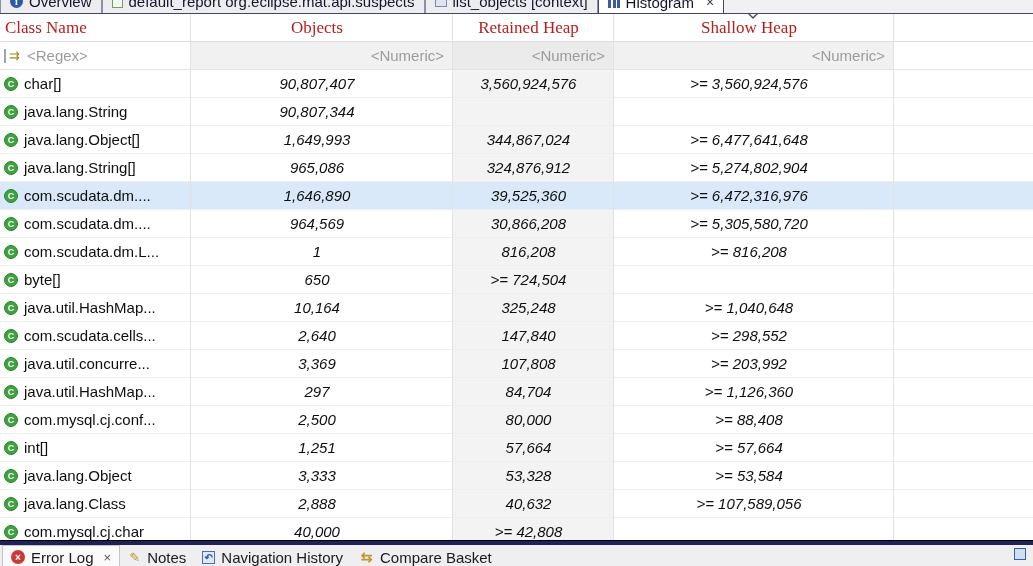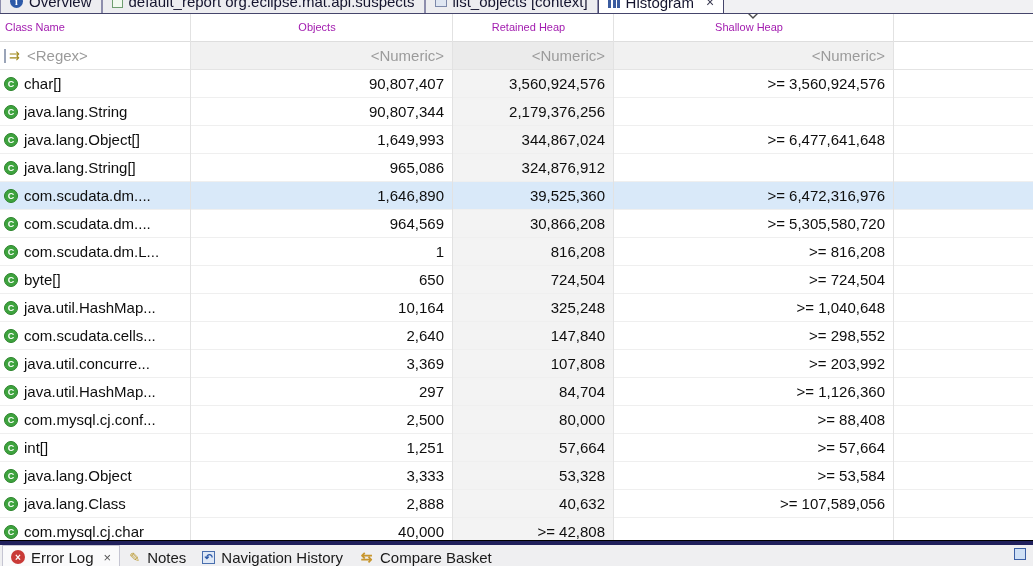--- a/index.html
+++ b/index.html
@@ -32,41 +32,41 @@
   [data-name="class-icon"]{width:14px;height:14px;border-radius:50%;background:#3ea33e;border:1px solid #2b832b;
         box-sizing:border-box;color:#fff;font-size:9px;font-weight:bold;}
   [data-name="minimized-views-icon"]{position:absolute;right:7px;top:3px;width:12px;height:12px;
         background:#cfe0f5;border:1px solid #3b5fa5;box-sizing:border-box;}
 
   
   .table-area{position:absolute;top:14px;left:0;width:100%;height:526px;background:#fff;overflow:hidden;}
   .grid{display:grid;grid-template-columns:190px 262px 161px 280px 1fr;}
   .header-row{position:absolute;top:0;left:0;right:0;height:28px;box-sizing:border-box;
               border-bottom:1px solid #dedede;z-index:1;}
-  .hc{font-size:11px;color:#a21caf;line-height:27px;white-space:nowrap;}
+  .hc{font-size:17px;color:#b91c1c;line-height:27px;white-space:nowrap;font-family:Liberation Serif, serif;}
   .hc.left{padding-left:5px;text-align:left;}
   .hc.right{padding-right:8px;text-align:center;}
   .hc.sorted{position:relative;}
   .sort-chevron{position:absolute;top:-2px;left:50%;margin-left:-6px;width:12px;height:7px;}
 
   .filter-row{position:absolute;top:28px;left:0;right:0;height:28px;box-sizing:border-box;
               border-bottom:1px solid #e4e4e4;z-index:1;color:#9b9b9b;font-size:15px;}
   .fc{line-height:27px;white-space:nowrap;padding-left:18px;}
   .fc.left{padding-left:4px;display:flex;align-items:center;gap:5px;}
   .fc.right{text-align:right;padding-right:8px;background:#f1f1f1;}
   .fc.right.shallow{background:#ebebeb;}
 
   .col-shade{position:absolute;left:452px;width:161px;top:56px;bottom:0;background:#f3f3f3;z-index:0;}
   .vline{position:absolute;top:0;bottom:0;width:1px;background:#e2e2e2;z-index:2;}
 
   .rows{position:absolute;top:56px;left:0;right:0;bottom:0;z-index:1;}
   .row{height:28px;box-sizing:border-box;border-bottom:1px solid #efefef;font-size:15px;color:#0e0e0e;}
   .row.selected{background:#d9e9f9;}
   .c-name{display:flex;align-items:center;gap:6px;padding-left:4px;white-space:nowrap;overflow:hidden;}
-  .c-num{text-align:right;padding-right:8px;line-height:27px;white-space:nowrap;overflow:hidden;}
+  .c-num{text-align:center;padding-right:8px;line-height:27px;white-space:nowrap;overflow:hidden;font-style:italic;}
 
   
   .sep{position:absolute;top:540px;left:0;width:100%;height:5px;box-sizing:border-box;
        background:#20205c;border-top:1px solid #000;}
   .bottom-bar{position:absolute;top:545px;left:0;width:100%;height:21px;background:#efeff1;
               overflow:hidden;display:flex;align-items:flex-start;padding-left:2px;box-sizing:border-box;}
   .btab{display:flex;align-items:center;gap:6px;height:24px;padding:0 8px;font-size:15px;color:#1a1a1a;white-space:nowrap;}
   .btab.active{background:#fafafb;border:1px solid #c5c5d2;box-sizing:border-box;}
   .btab .close{margin-left:4px;color:#555;font-size:13px;}
 </style>
@@ -142,21 +142,20 @@
     <div class="c-num" data-name="retained-heap-cell">&gt;= 3,560,924,576</div>
     <div data-name="row-spacer"></div>
   </div>
 
   <div class="row grid" data-name="table-row">
     <div class="c-name">
       <span class="icon" data-name="class-icon">C</span>
       <span data-name="class-name-cell">java.lang.String</span>
     </div>
     <div class="c-num" data-name="objects-cell">90,807,344</div>
-    <div class="c-num" data-name="shallow-heap-cell">2,179,376,256</div>
     <div data-name="row-spacer"></div>
   </div>
 
   <div class="row grid" data-name="table-row">
     <div class="c-name">
       <span class="icon" data-name="class-icon">C</span>
       <span data-name="class-name-cell">java.lang.Object[]</span>
     </div>
     <div class="c-num" data-name="objects-cell">1,649,993</div>
     <div class="c-num" data-name="shallow-heap-cell">344,867,024</div>
@@ -164,20 +163,21 @@
     <div data-name="row-spacer"></div>
   </div>
 
   <div class="row grid" data-name="table-row">
     <div class="c-name">
       <span class="icon" data-name="class-icon">C</span>
       <span data-name="class-name-cell">java.lang.String[]</span>
     </div>
     <div class="c-num" data-name="objects-cell">965,086</div>
     <div class="c-num" data-name="shallow-heap-cell">324,876,912</div>
+    <div class="c-num" data-name="retained-heap-cell">&gt;= 5,274,802,904</div>
     <div data-name="row-spacer"></div>
   </div>
 
   <div class="row grid selected" data-name="table-row">
     <div class="c-name">
       <span class="icon" data-name="class-icon">C</span>
       <span data-name="class-name-cell">com.scudata.dm....</span>
     </div>
     <div class="c-num" data-name="objects-cell">1,646,890</div>
     <div class="c-num" data-name="shallow-heap-cell">39,525,360</div>
@@ -206,21 +206,20 @@
     <div class="c-num" data-name="retained-heap-cell">&gt;= 816,208</div>
     <div data-name="row-spacer"></div>
   </div>
 
   <div class="row grid" data-name="table-row">
     <div class="c-name">
       <span class="icon" data-name="class-icon">C</span>
       <span data-name="class-name-cell">byte[]</span>
     </div>
     <div class="c-num" data-name="objects-cell">650</div>
-    <div class="c-num" data-name="shallow-heap-cell">724,504</div>
     <div class="c-num" data-name="retained-heap-cell">&gt;= 724,504</div>
     <div data-name="row-spacer"></div>
   </div>
 
   <div class="row grid" data-name="table-row">
     <div class="c-name">
       <span class="icon" data-name="class-icon">C</span>
       <span data-name="class-name-cell">java.util.HashMap...</span>
     </div>
     <div class="c-num" data-name="objects-cell">10,164</div>

